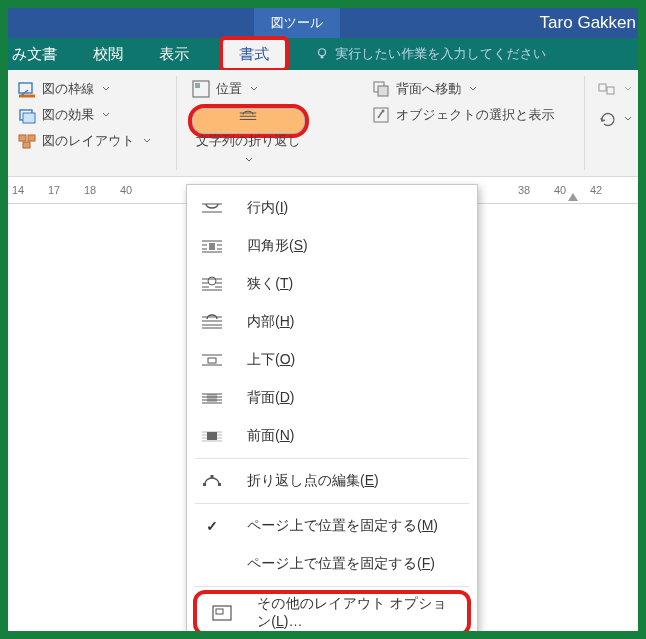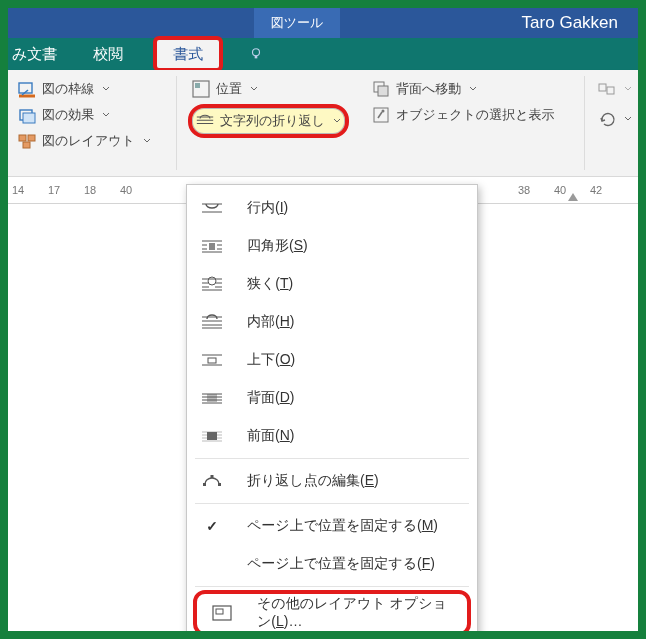--- a/index.html
+++ b/index.html
@@ -1,36 +1,36 @@
 <!DOCTYPE html>
 <html><head>
 <meta charset="utf-8">
 <style>
   html,body{margin:0;padding:0;font-family:"Yu Gothic UI","Meiryo",sans-serif;font-size:13px;color:#444;background:#fff;}
   .frame{width:646px;height:639px;border:8px solid #15803d;box-sizing:border-box;position:relative;overflow:hidden;}
   
   .titlebar{height:30px;background:#2b579a;color:#fff;display:flex;align-items:stretch;}
   .titlebar .spacer{flex:0 0 246px;}
   .titlebar .tools-tab{flex:0 0 86px;background:#396bb4;display:flex;align-items:center;justify-content:center;font-size:13px;}
-  .titlebar .rest{flex:1;display:flex;align-items:center;justify-content:flex-end;padding-right:20px;font-size:17px;}
+  .titlebar .rest{flex:1;display:flex;align-items:center;justify-content:flex-end;padding-right:2px;font-size:17px;}
   
   .tabstrip{height:32px;background:#0f766e;color:#fff;display:flex;align-items:stretch;}
   .tab{display:flex;align-items:center;padding:0 18px;font-size:15px;cursor:pointer;}
   .tab.active{background:#f3f3f3;color:#2b579a;}
   .tab.format-wrap{border:4px solid #e21b1b;border-radius:6px;margin:-2px 12px;padding:0 16px;}
   .tellme{display:flex;align-items:center;gap:6px;color:#bcd0ea;font-size:13px;padding-left:14px;}
   .bulb{width:14px;height:14px;}
   
   .ribbon{height:106px;background:#f3f3f3;border-bottom:1px solid #d9d9d9;box-shadow:0 1px 2px rgba(0,0,0,.12);position:relative;}
   .grp{position:absolute;top:6px;}
   .cmd{display:flex;align-items:center;gap:6px;height:26px;padding:0 4px;color:#444;font-size:13px;white-space:nowrap;}
   .cmd .ico{width:18px;height:18px;flex:0 0 18px;}
   .caret{width:8px;height:8px;margin-left:2px;}
   .sep{position:absolute;top:6px;bottom:6px;width:1px;background:#dcdcdc;}
-  .sel{border:4px solid #e21b1b;border-radius:16px;background:#fef9c3;box-shadow:inset 0 0 0 1px #b8b8b8;}
+  .sel{border:4px solid #e21b1b;border-radius:16px;background:#fdba74;box-shadow:inset 0 0 0 1px #b8b8b8;flex-direction:column;}
   .rulerbar{height:26px;border-bottom:1px solid #d4d4d4;display:flex;align-items:center;background:#fff;position:relative;}
   .ticks{position:absolute;left:-8px;top:0;height:100%;font-size:11px;color:#777;display:flex;align-items:center;gap:0;}
   .ticks span{display:inline-block;width:36px;text-align:center;}
   .tri{width:0;height:0;border-left:5px solid transparent;border-right:5px solid transparent;border-bottom:8px solid #9a9a9a;position:absolute;top:16px;left:560px;}
   
   .menu{position:absolute;left:178px;top:176px;width:290px;background:#fff;border:1px solid #c8c8c8;box-shadow:2px 3px 8px rgba(0,0,0,.25);padding:4px 0;}
   .menu .mi{display:flex;align-items:center;gap:24px;height:38px;padding:0 14px;font-size:14px;color:#333;cursor:pointer;}
   .menu .mi .mico{width:22px;height:16px;flex:0 0 22px;display:flex;align-items:center;justify-content:center;}
   .menu .msep{height:1px;background:#e3e3e3;margin:3px 8px;}
   .menu .mi .chk{width:22px;text-align:center;color:#333;font-weight:bold;}
@@ -52,30 +52,34 @@
       </div>
 </div>
 
 <div class="tabstrip">
   <div class="tab" style="padding-left:4px">
         <span>み文書</span>
       </div>
   <div class="tab">
         <span>校閲</span>
       </div>
+  <div class="tab">
+        <span>表示</span>
+      </div>
   <div class="tab active format-wrap">
         <span>書式</span>
       </div>
   <div class="tellme">
     <span class="bulb">
           <svg viewBox="0 0 16 16">
             <circle cx="8" cy="6" r="4" fill="none" stroke="#bcd0ea" stroke-width="1.3"></circle>
             <rect x="6.5" y="10" width="3" height="3" fill="#bcd0ea"></rect>
           </svg>
         </span>
+    <span>実行したい作業を入力してください</span>
   </div>
 </div>
 
 <div class="ribbon">
   <div class="grp" style="left:6px">
     <div class="cmd">
       <span class="ico">
             <svg viewBox="0 0 18 18">
               <rect x="1" y="3" width="13" height="10" fill="none" stroke="#3a7bbf" stroke-width="1.4"></rect>
               <path d="M1 16 h16" stroke="#d46a1e" stroke-width="3"></path>

